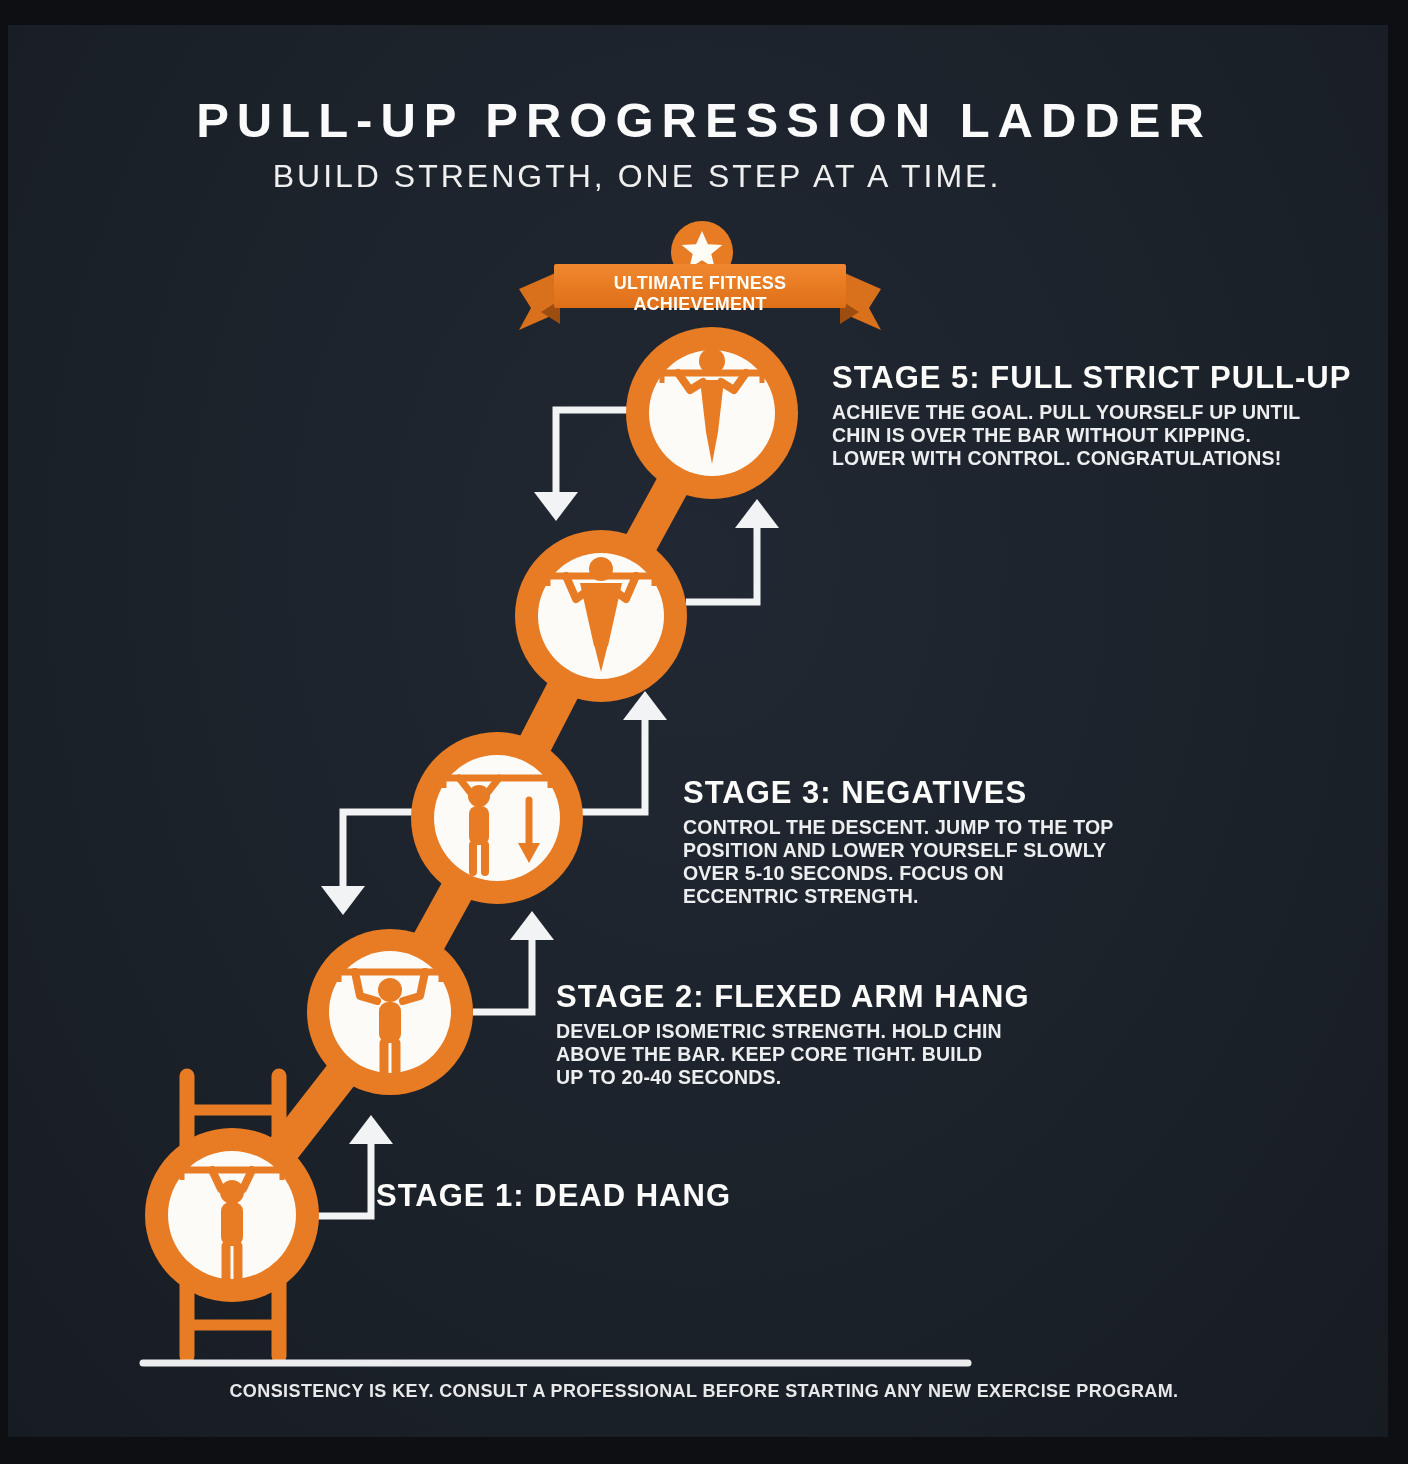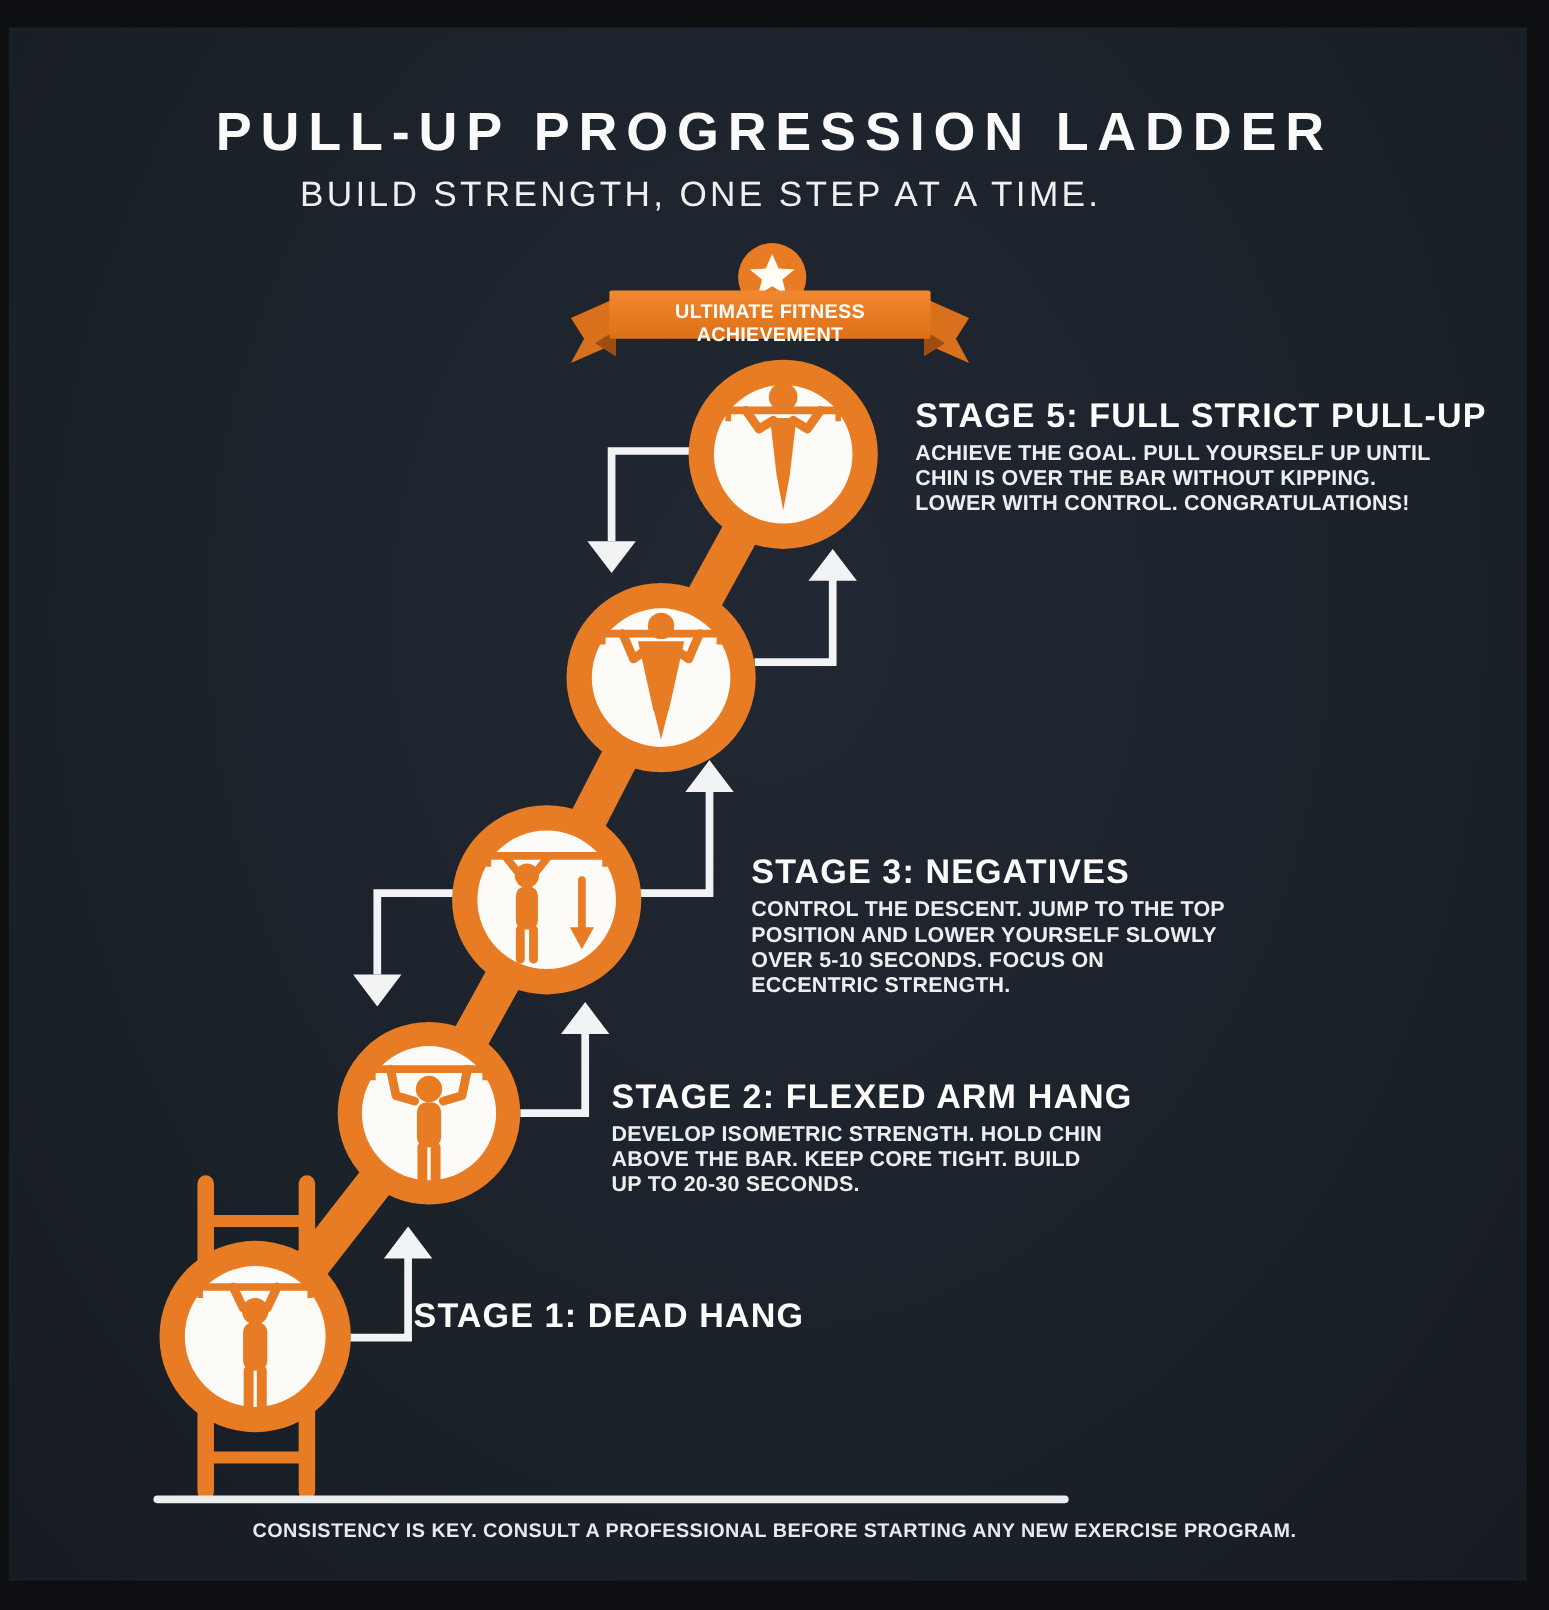--- a/index.html
+++ b/index.html
@@ -167,20 +167,20 @@
     <h3>STAGE 3: NEGATIVES</h3>
     <p>CONTROL THE DESCENT. JUMP TO THE TOP
 POSITION AND LOWER YOURSELF SLOWLY
 OVER 5-10 SECONDS. FOCUS ON
 ECCENTRIC STRENGTH.</p>
   </div>
   <div class="txt stage stage2">
     <h3>STAGE 2: FLEXED ARM HANG</h3>
     <p>DEVELOP ISOMETRIC STRENGTH. HOLD CHIN
 ABOVE THE BAR. KEEP CORE TIGHT. BUILD
-UP TO 20-30 SECONDS.</p>
+UP TO 20-40 SECONDS.</p>
   </div>
   <div class="txt stage stage1">
     <h3>STAGE 1: DEAD HANG</h3>
   </div>
 
   <div class="txt footer">CONSISTENCY IS KEY. CONSULT A PROFESSIONAL BEFORE STARTING ANY NEW EXERCISE PROGRAM.</div>
 </div>
 
 </body></html>

